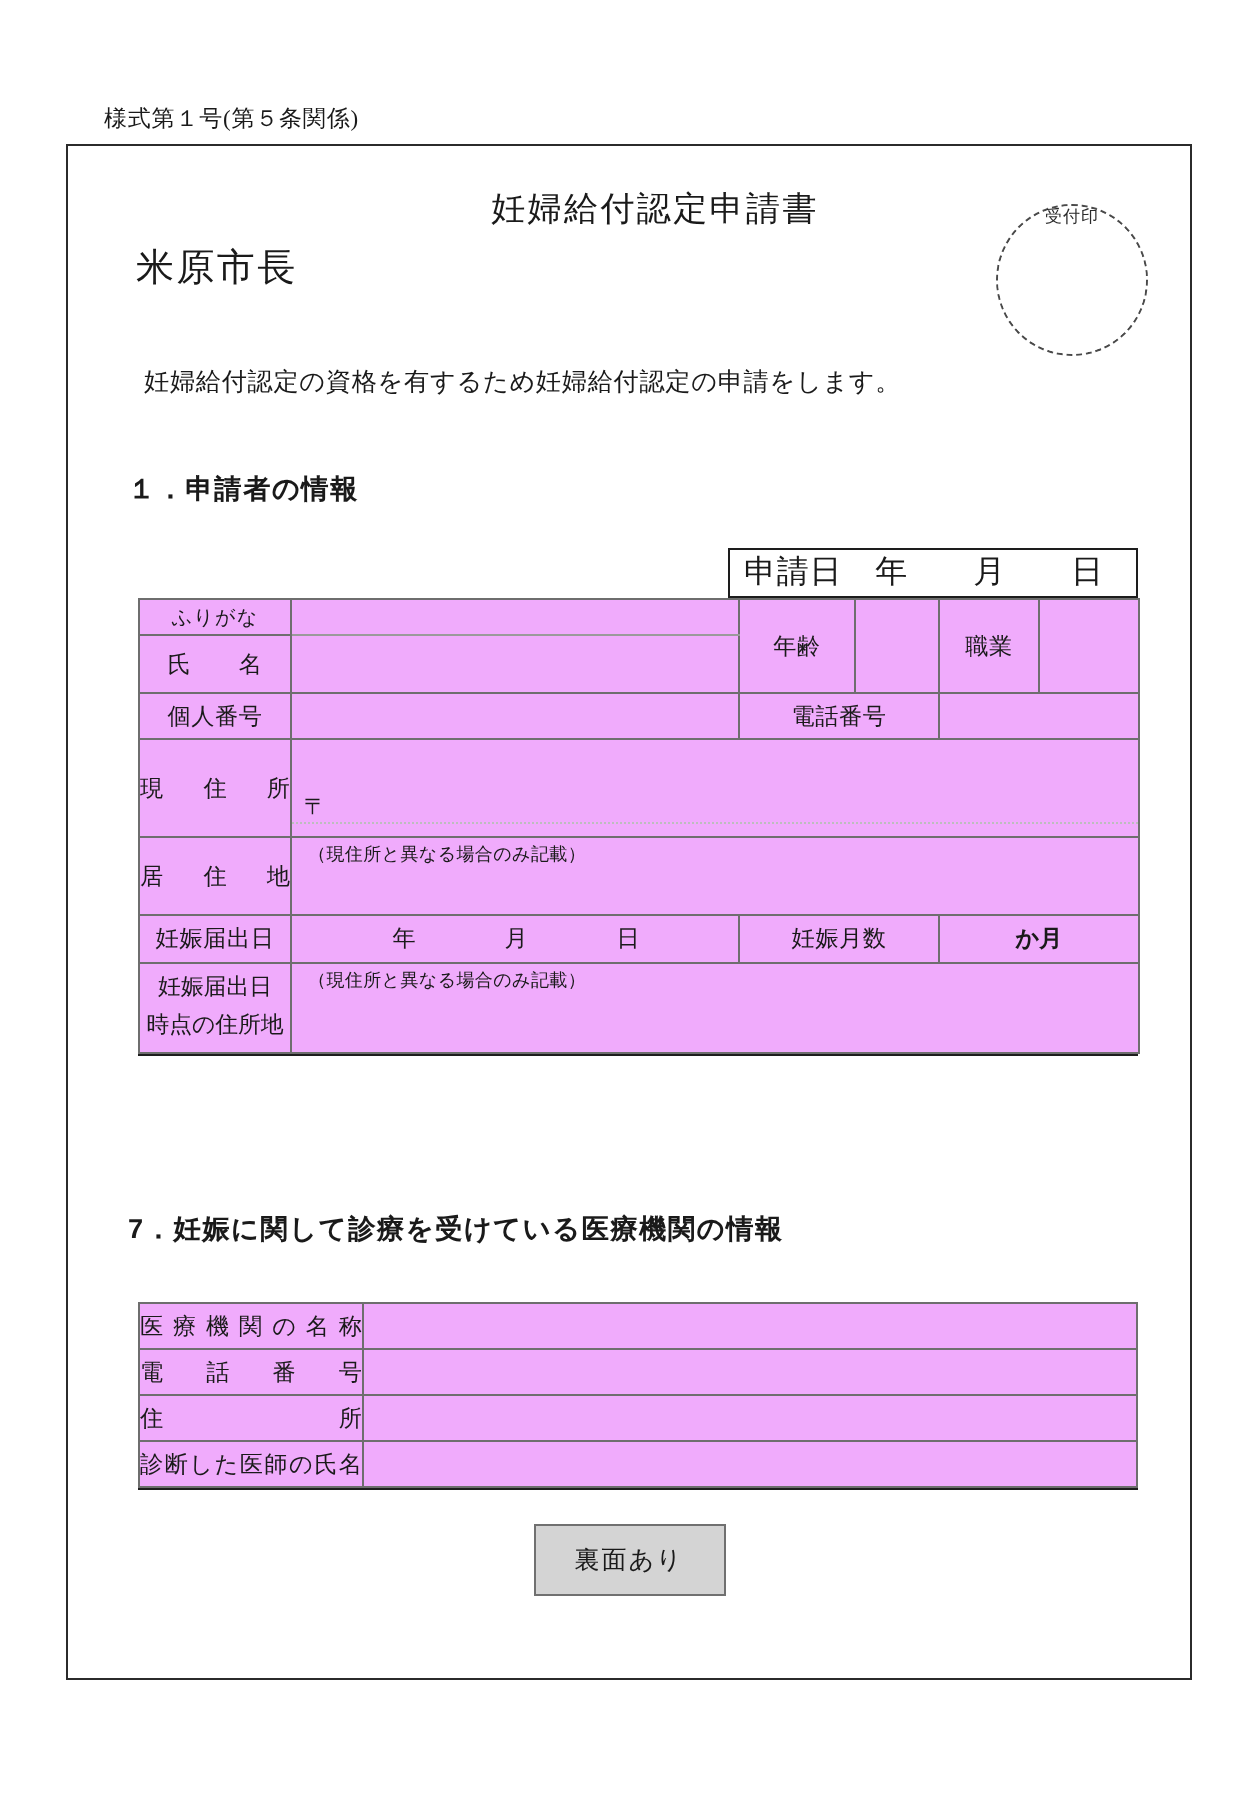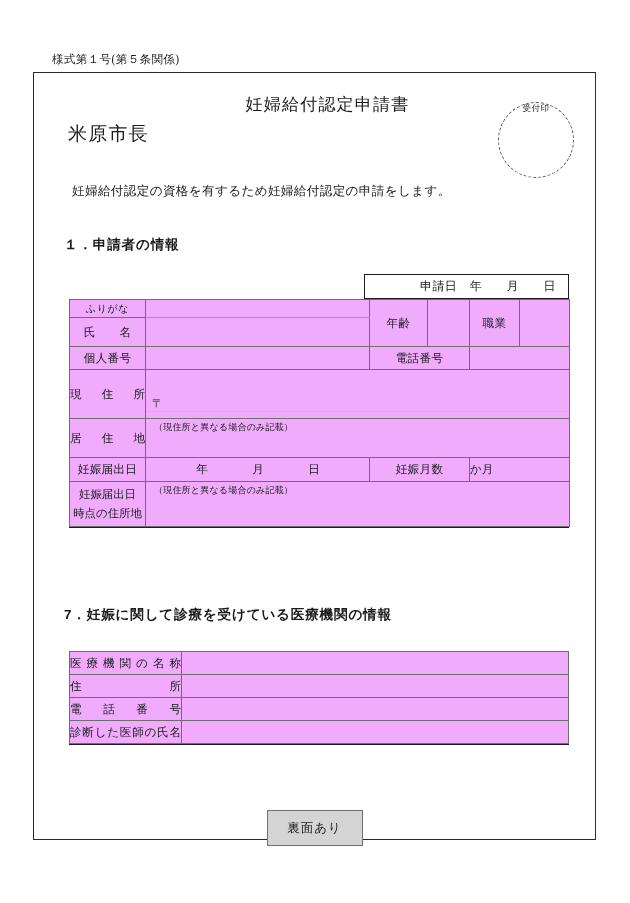--- a/index.html
+++ b/index.html
@@ -143,22 +143,21 @@
   .apply-date-box {
     position: absolute;
     left: 330px;
     top: 201px;
     width: 205px;
     height: 25px;
     border: 1.5px solid #1d1d1d;
     box-sizing: border-box;
     display: flex;
     align-items: center;
-    font-size: 12px;
-    padding-left: 48px;
+    font-size: 16px;
   }
   .apply-date-box .adb-label {
     padding-left: 7px;
     letter-spacing: 0.4px;
   }
   .apply-date-box .adb-unit {
     flex: 1;
     text-align: center;
   }
 
@@ -244,23 +243,24 @@
     align-items: center;
     height: 100%;
     padding-left: 28px;
   }
   .date-units span {
     width: 56px;
     text-align: center;
     font-size: 11.6px;
   }
   .unit-right {
-    text-align: left;
+    text-align: center;
     padding-right: 8px;
     font-size: 11.6px;
+    font-weight: bold;
   }
 
   
   .medical-wrap {
     position: absolute;
     left: 35px;
     top: 578px;
     width: 500px;
     border: 1.6px solid #1d1d1d;
     box-sizing: border-box;
@@ -282,21 +282,20 @@
     background: #d4d4d4;
     border: 1.3px solid #707070;
     box-sizing: border-box;
     display: flex;
     align-items: center;
     justify-content: center;
     font-size: 12.5px;
     letter-spacing: 1px;
     cursor: pointer;
     color: #1a1a1a;
-    margin-top: 48px;
   }
 </style>
 </head>
 <body>
 
 <div class="form-number">様式第１号(第５条関係)</div>
 
 <div class="page-frame">
   <div class="inner">
 
@@ -417,25 +416,25 @@
         <colgroup>
           <col style="width:112px">
           <col>
         </colgroup>
         <tbody>
           <tr>
             <td class="lbl-spread">医療機関の名称</td>
             <td></td>
           </tr>
           <tr>
+            <td class="lbl-spread">電　話　番　号</td>
+            <td></td>
+          </tr>
+          <tr>
             <td class="lbl-spread">住　　　　所</td>
-            <td></td>
-          </tr>
-          <tr>
-            <td class="lbl-spread">電　話　番　号</td>
             <td></td>
           </tr>
           <tr>
             <td class="lbl-spread">診断した医師の氏名</td>
             <td></td>
           </tr>
         </tbody>
       </table>
     </div>
 

